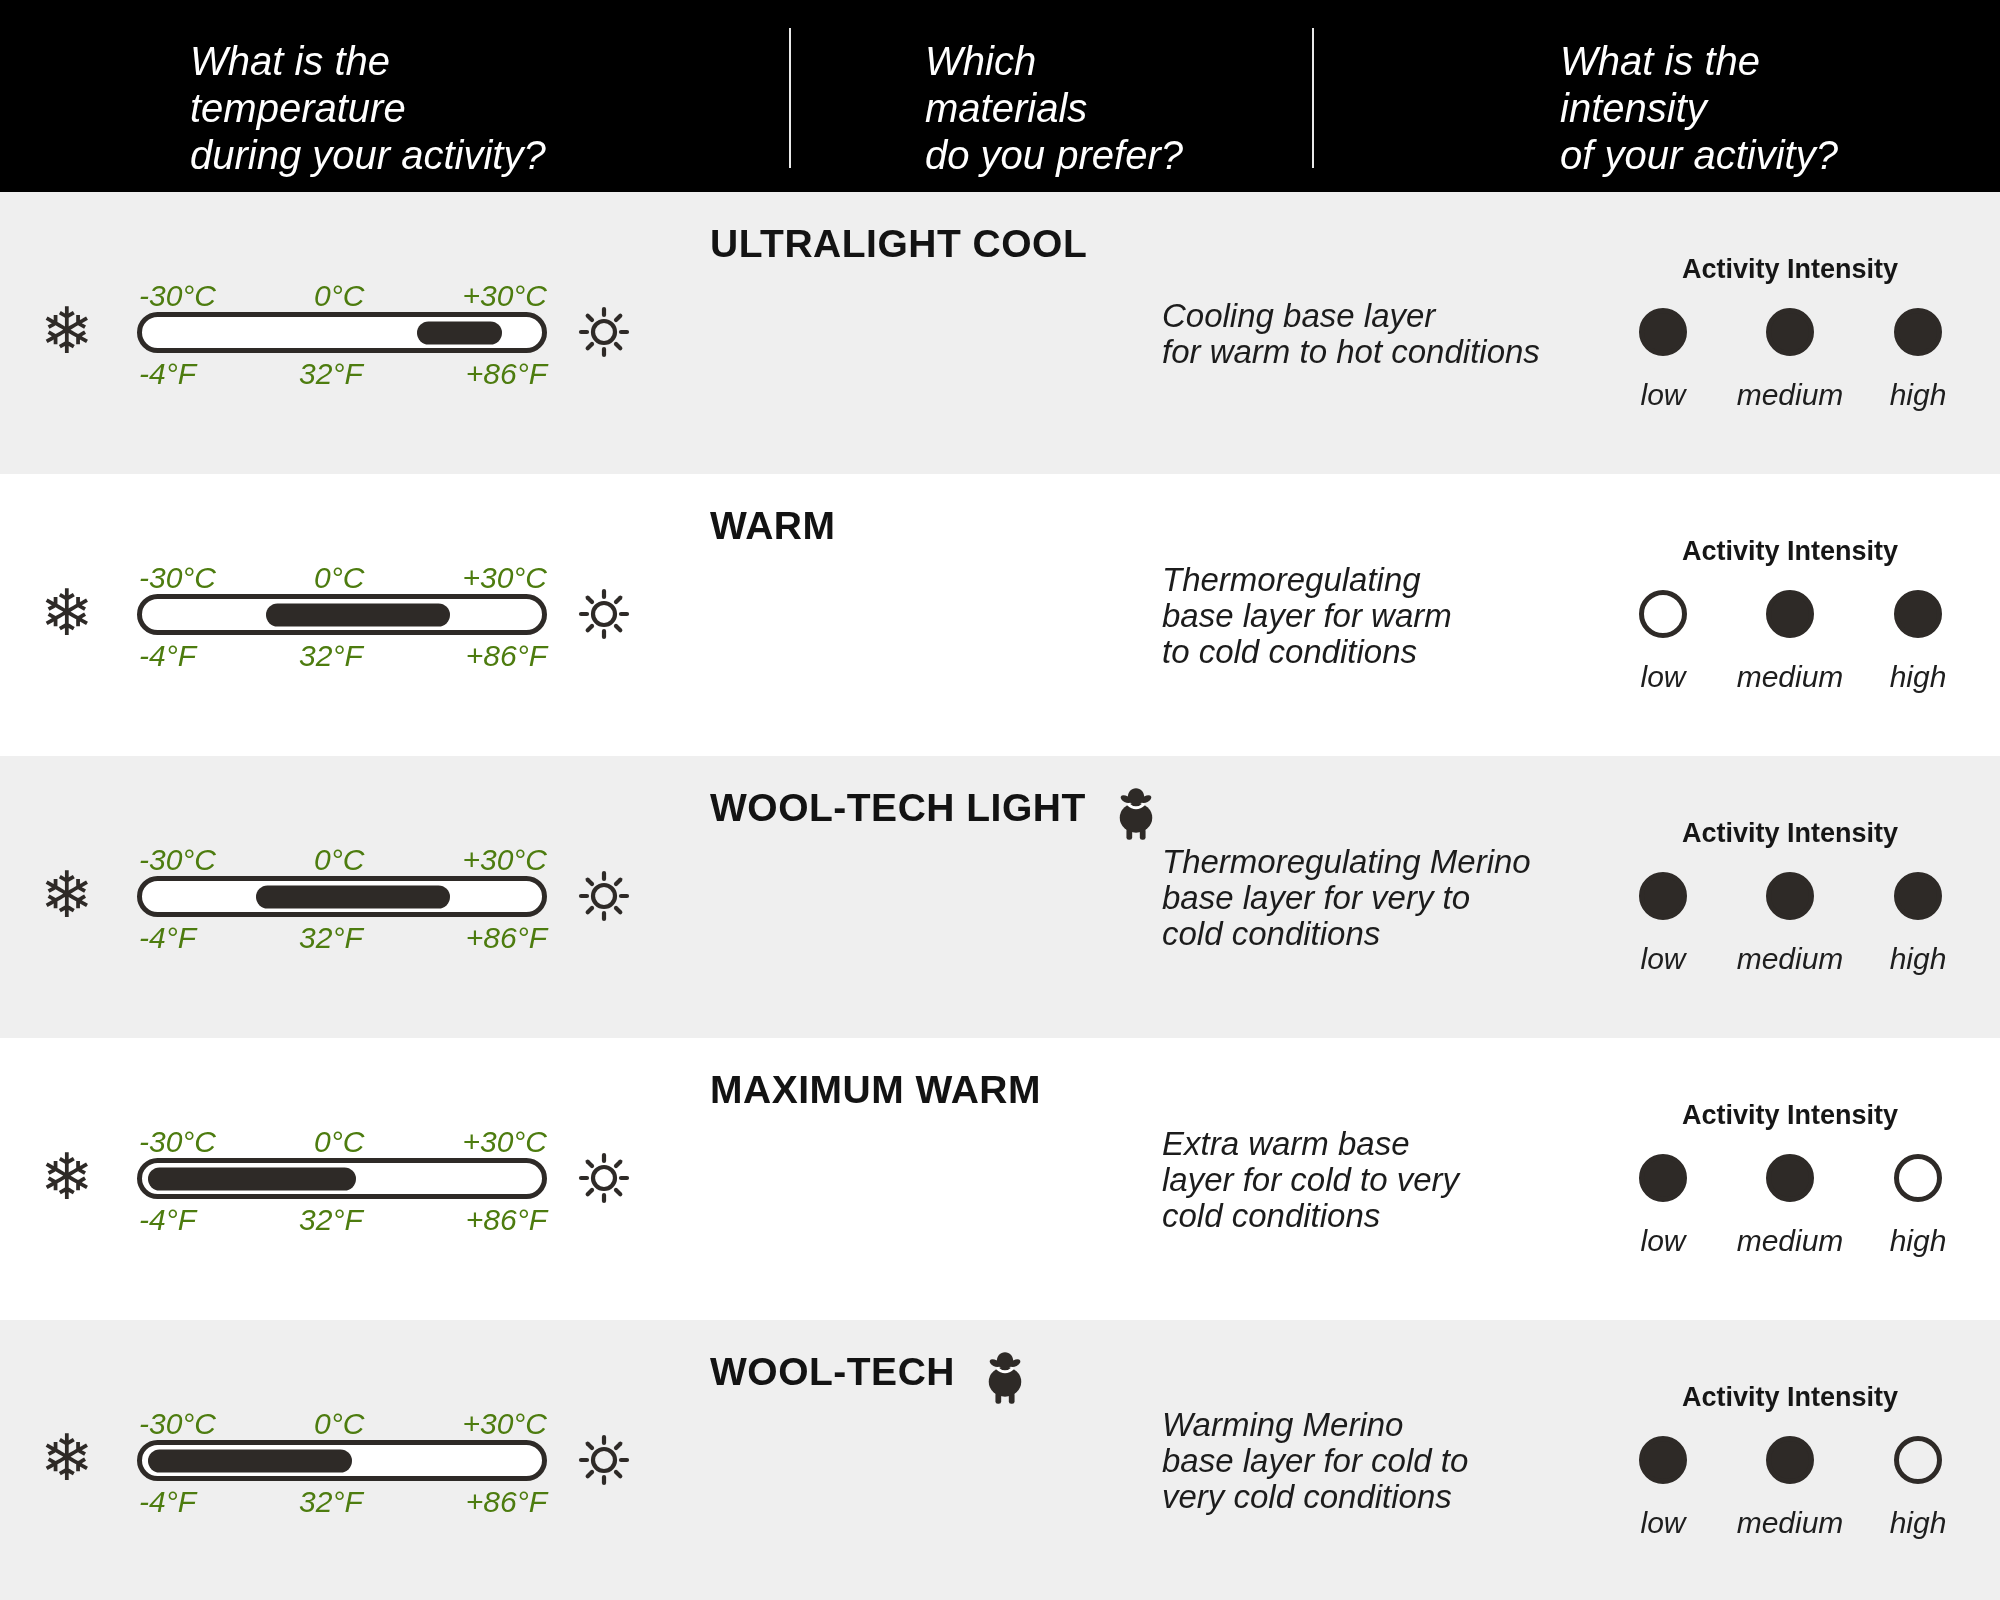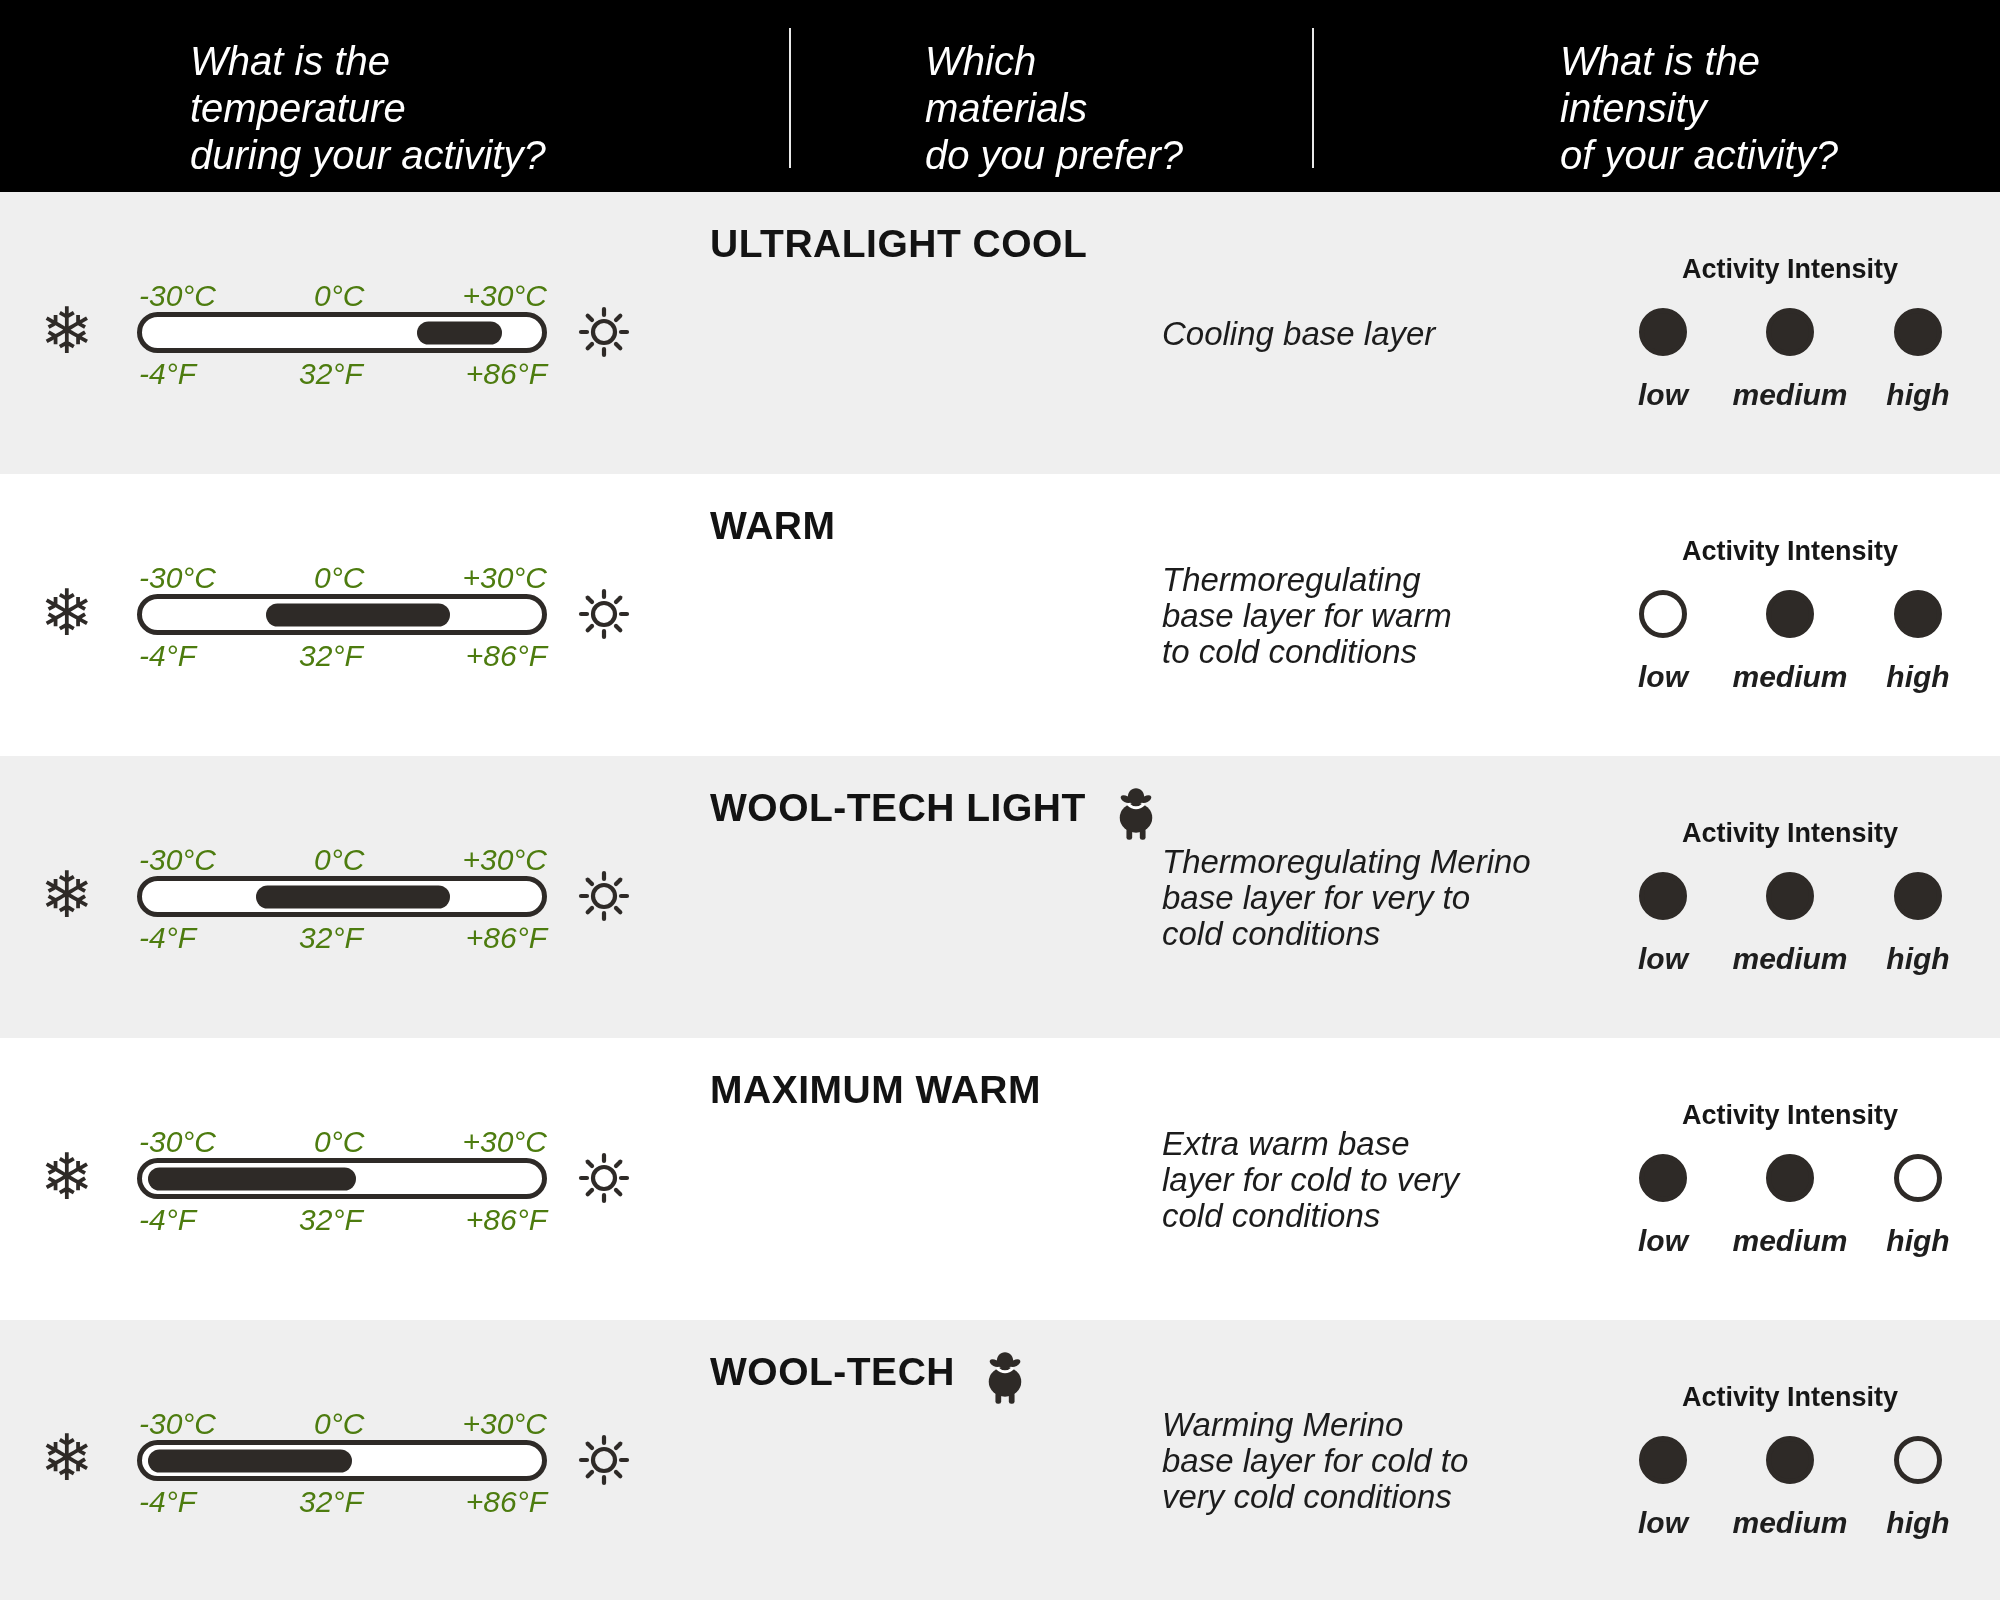--- a/index.html
+++ b/index.html
@@ -62,21 +62,21 @@
     font-size:27px;color:#161616;font-weight:bold;}
   .int-col{position:absolute;top:0;width:126px;height:100%;}
   .int-col.k0{left:0px;}
   .int-col.k1{left:127px;}
   .int-col.k2{left:255px;}
   .dot{position:absolute;top:116px;left:50%;transform:translateX(-50%);
     box-sizing:border-box;width:48px;height:48px;border-radius:50%;
     border:5px solid var(--ink);background:transparent;}
   .dot.filled{background:var(--ink);}
   .int-label{position:absolute;top:186px;left:0;width:100%;text-align:center;
-    font-size:30px;font-style:italic;color:#1e1e1e;font-weight:bold;}
+    font-size:30px;font-style:italic;color:#1e1e1e;}
 </style>
 </head>
 <body>
 
 <div class="page" style="--ink: #2e2a27; --row-alt: #efefef; --hdr-bg: #000000; --hdr-tx: #ffffff;">
 
   <div class="hdr">
     <div class="hdr-col c1">What is the
 temperature
 during your activity?</div>
@@ -122,20 +122,21 @@
               <line x1="39" y1="15" x2="43.3" y2="10.7"></line>
   </g>
           </svg>
   </div>
   <div class="nameblock">
     <span class="pname">ULTRALIGHT COOL</span>
 
   </div>
   <div class="desc">
     <div>Cooling base layer</div>
+          <div>for warm to hot conditions</div>
   </div>
   <div class="intensity">
     <div class="int-title">Activity Intensity</div>
 
     <div class="int-col k0">
       <span class="dot filled"></span>
       <span class="int-label">low</span>
     </div>
     <div class="int-col k1">
       <span class="dot filled"></span>

